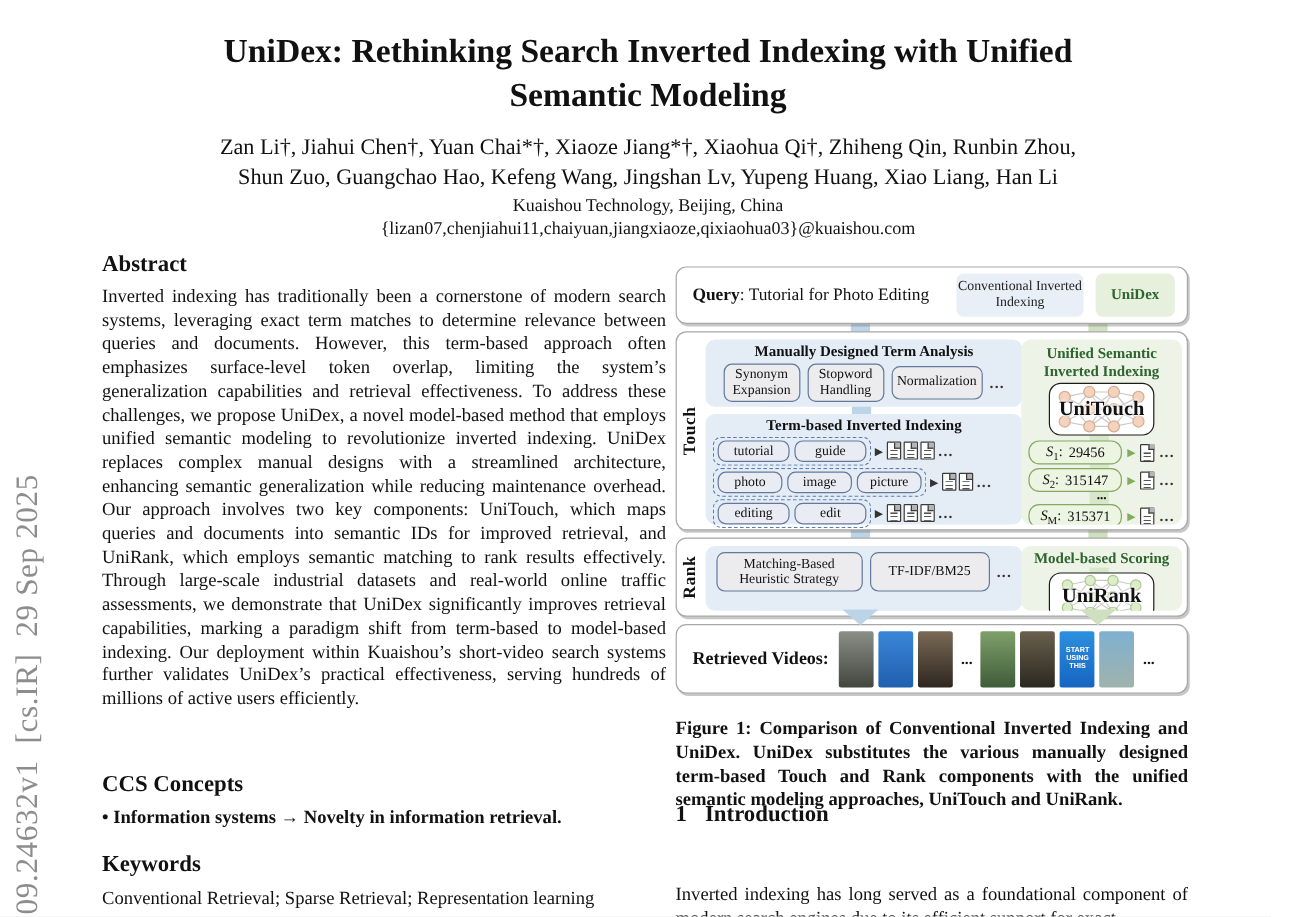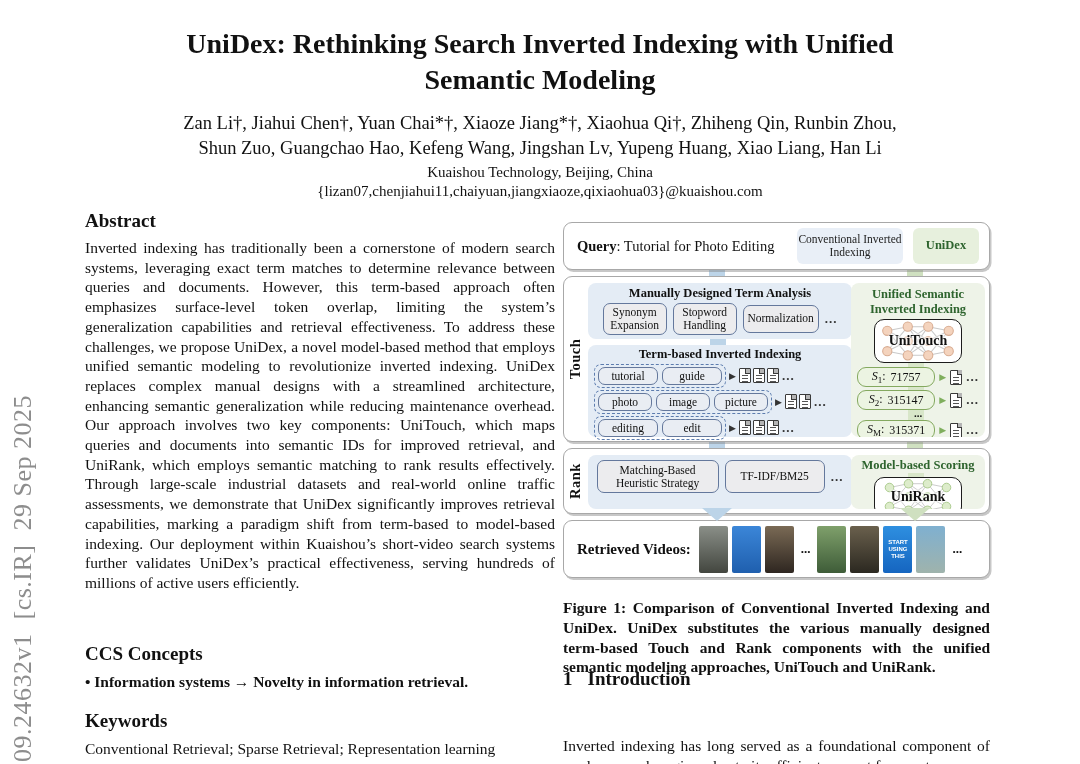--- a/index.html
+++ b/index.html
@@ -87,21 +87,21 @@
     background:repeating-linear-gradient(to bottom,#555 0 1px,transparent 1px 3px); }
   .docs { display:flex; gap:2px; align-items:center; }
   
   .panelC { left:287px; top:6px; width:134px; height:154px; padding:4px 6px; z-index:1; }
   .panelC .inner-band { top:36px; bottom:4px; }
   .nn-module { position:relative; width:88px; height:44px; margin:3px auto 4px auto;
     background:#fff; border:1.7px solid #1c1c1c; border-radius:10px; z-index:1; }
   .nn-module.small { height:40px; margin-top:4px; }
   .nn-module svg { position:absolute; inset:0; width:100%; height:100%; }
   .nn-label { position:absolute; inset:0; display:flex; align-items:center; justify-content:center;
-    font-weight:bold; font-size:14px; z-index:1;
+    font-weight:bold; font-size:17px; z-index:1;
     text-shadow:0 0 3px #fff,0 0 3px #fff,0 0 3px #fff; }
   .nn-edge { stroke:#c9c9c9; stroke-width:1; }
   .nn-node-touch { fill:#f4d3bd; stroke:#d8ab90; }
   .nn-node-rank { fill:#ddeccb; stroke:#a9c98b; }
   .srow { display:flex; align-items:center; gap:4px; margin-top:3px; position:relative; z-index:1; }
   .spill { width:94px; height:20px; background:#ecf4e2; border:1.2px solid #84a95f; border-radius:9px;
     display:flex; align-items:center; justify-content:center; gap:5px; font-size:12px; }
   .spill i { font-style:italic; }
   .spill sub { font-size:9px; }
   .sdots { text-align:center; font-weight:bold; font-size:11px; line-height:7px; position:relative; z-index:1; }
@@ -266,21 +266,21 @@
                 <circle cx="52" cy="34" r="4.5"></circle>
                 <circle cx="72" cy="10" r="4.5"></circle>
                 <circle cx="72" cy="30" r="4.5"></circle>
               </g>
           </svg>
           <span class="nn-label">UniTouch</span>
         </div>
         <div class="srow">
           <span class="spill">
             <span><i>S</i><sub>1</sub><span>:</span></span>
-            <span>71757</span>
+            <span>29456</span>
           </span>
           <span class="tri green">▶</span>
           <span class="doc"></span>
           <span class="dots">...</span>
         </div>
         <div class="srow">
           <span class="spill">
             <span><i>S</i><sub>2</sub><span>:</span></span>
             <span>315147</span>
           </span>

